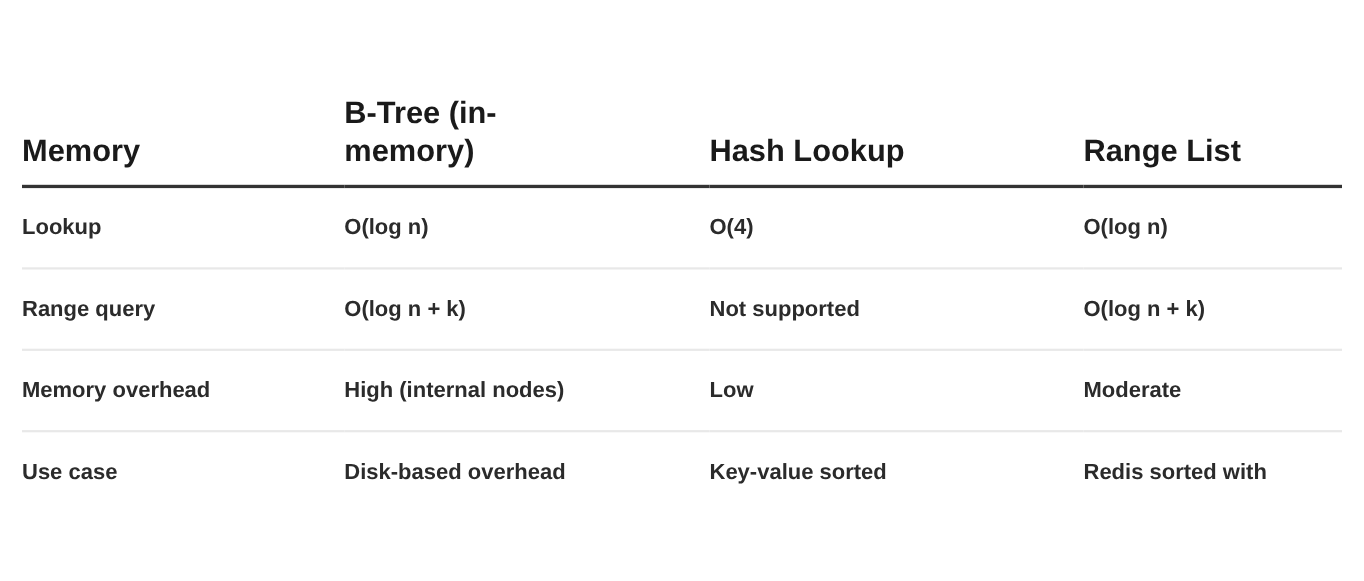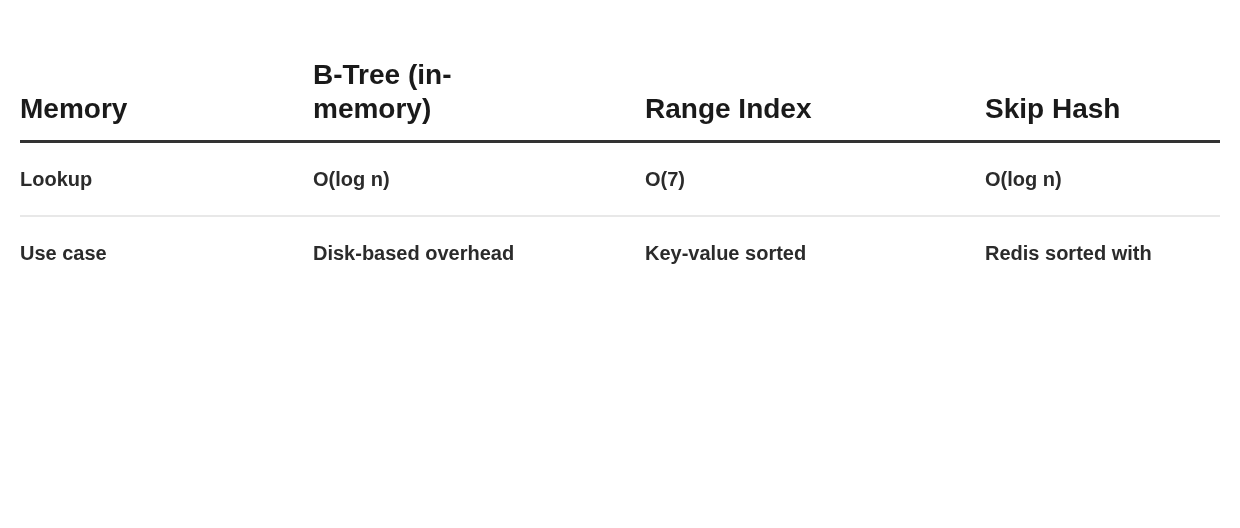--- a/index.html
+++ b/index.html
@@ -34,20 +34,21 @@
     font-size: 28px;
     line-height: 34px;
     font-weight: 700;
     color: #1a1a1a;
     padding: 58px 12px 14px 0;
     border-bottom: 3px solid #333333;
   }
   .th-inner {
     display: inline-block;
     max-width: 180px;
+    margin-top: 28px;
   }
   table.dw-table td {
     font-size: 20px;
     line-height: 34px;
     font-weight: 700;
     color: #2b2b2b;
     padding: 19px 12px 19px 0;
     border-bottom: 2px solid #e8e8e8;
     vertical-align: middle;
     white-space: nowrap;
@@ -79,33 +80,45 @@
     </colgroup>
     <thead>
       <tr>
         <th>
           <span class="th-inner">Memory</span>
         </th>
         <th>
           <span class="th-inner">B-Tree (in-memory)</span>
         </th>
         <th>
-          <span class="th-inner">Range Index</span>
+          <span class="th-inner">Hash Lookup</span>
         </th>
         <th>
-          <span class="th-inner">Skip Hash</span>
+          <span class="th-inner">Range List</span>
         </th>
       </tr>
     </thead>
     <tbody>
       <tr>
         <td>Lookup</td>
         <td>O(log n)</td>
-        <td>O(7)</td>
+        <td>O(4)</td>
         <td>O(log n)</td>
+      </tr>
+      <tr>
+        <td>Range query</td>
+        <td>O(log n + k)</td>
+        <td>Not supported</td>
+        <td>O(log n + k)</td>
+      </tr>
+      <tr>
+        <td>Memory overhead</td>
+        <td>High (internal nodes)</td>
+        <td>Low</td>
+        <td>Moderate</td>
       </tr>
       <tr>
         <td>Use case</td>
         <td>Disk-based overhead</td>
         <td>Key-value sorted</td>
         <td>Redis sorted with</td>
       </tr>
     </tbody>
   </table>
 

